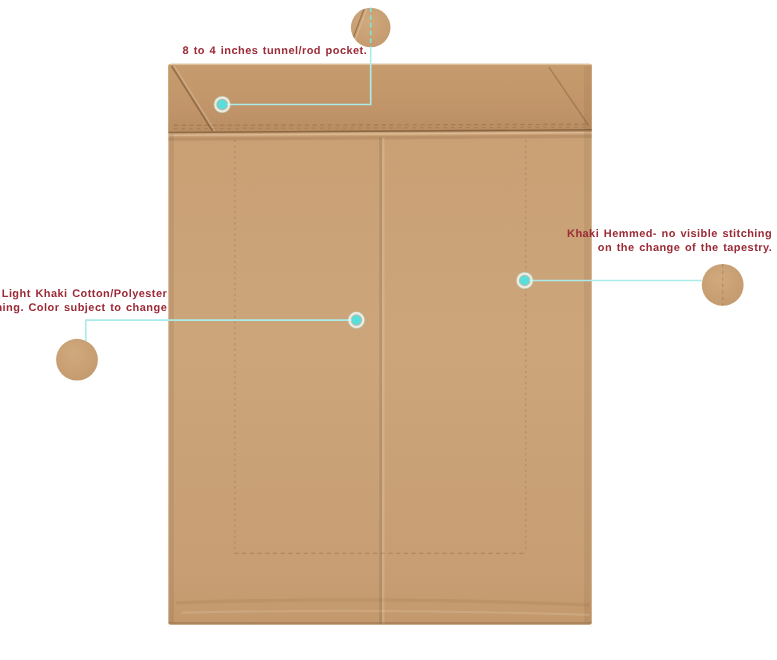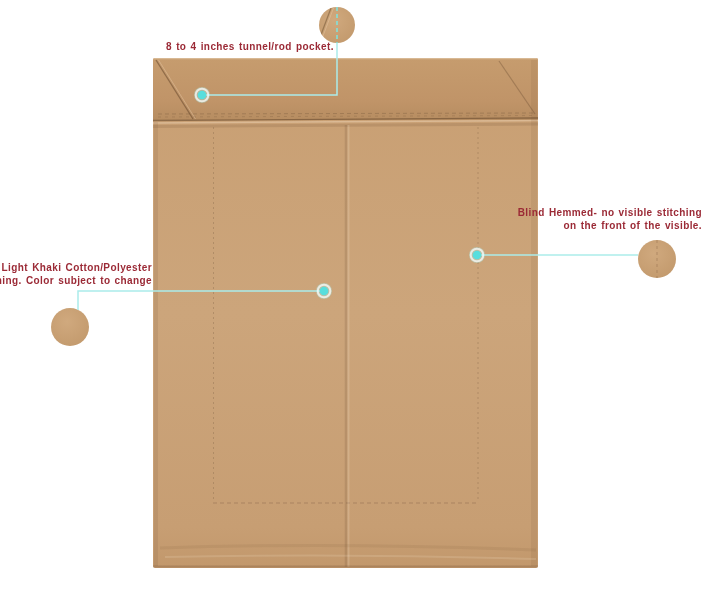--- a/index.html
+++ b/index.html
@@ -140,22 +140,22 @@
     <g>
       <circle cx="324" cy="291" r="8" fill="rgba(168,236,233,0.4)"></circle>
       <circle cx="324" cy="291" r="6.3" fill="none" stroke="rgba(255,255,255,0.7)" stroke-width="2"></circle>
       <circle cx="324" cy="291" r="4.3" fill="#58dedd"></circle>
     </g>
   </svg>
 
   <div class="label label-top">8 to 4 inches tunnel/rod pocket.</div>
 
   <div class="label label-right">
-    <span>Blind Hemmed- no visible stitching</span>
-    <span>on the front of the visible.</span>
+    <span>Khaki Hemmed- no visible stitching</span>
+    <span>on the change of the tapestry.</span>
   </div>
 
   <div class="label label-left">
     <span>Light Khaki Cotton/Polyester</span>
     <span>lining. Color subject to change</span>
   </div>
 
 </div>
 
 </body></html>

